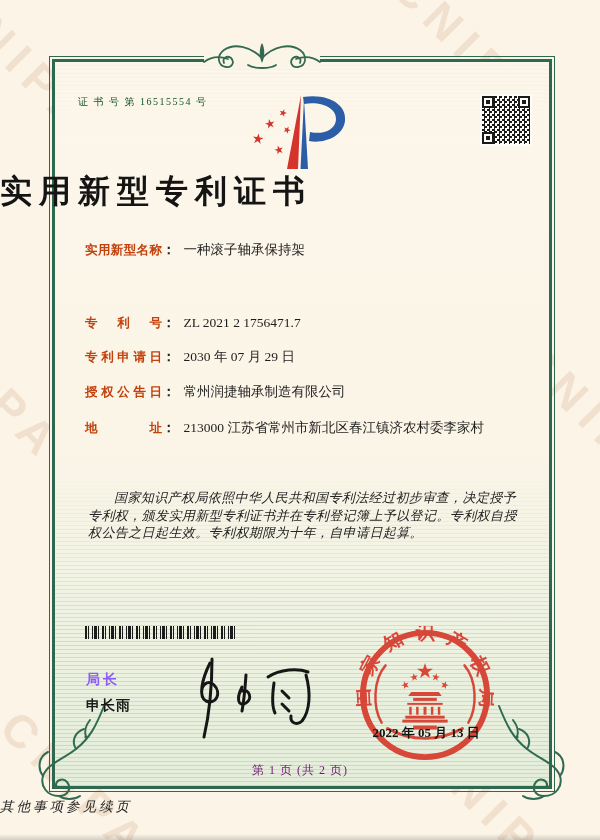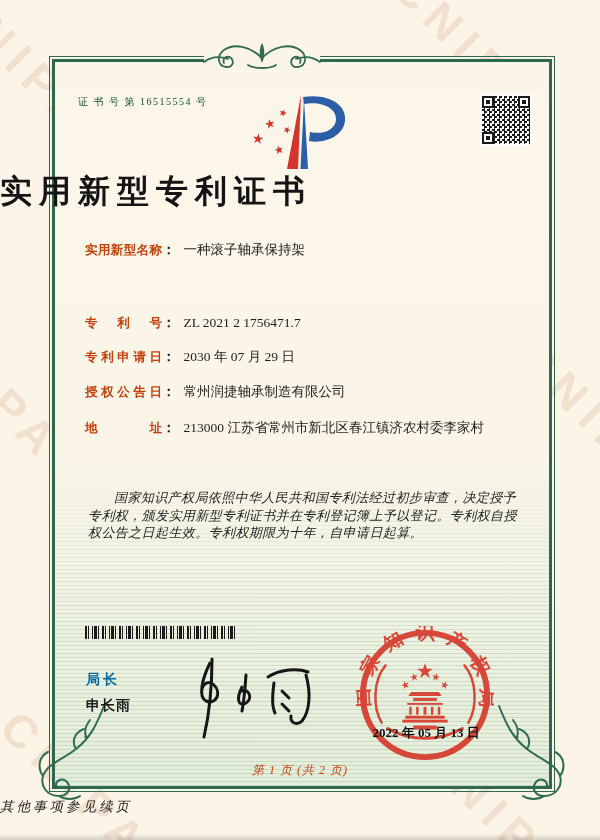--- a/index.html
+++ b/index.html
@@ -50,28 +50,28 @@
   .pair2{position:absolute;left:223px;top:0;}
   .pair2 .flabel{width:70px;}
   .paras{position:absolute;left:80px;top:481px;width:447px;
     font-style:italic;font-size:13px;line-height:17.6px;letter-spacing:0.4px;color:#222;}
   .paras p{margin:8px;text-indent:2em;}
   .barcode{position:absolute;left:85px;top:626px;width:153px;height:13px;background:
     repeating-linear-gradient(90deg,#1b1b1b 0 2px,transparent 2px 3px,#1b1b1b 3px 4px,
       transparent 4px 7px,#1b1b1b 7px 8px,transparent 8px 9px,#1b1b1b 9px 12px,
       transparent 12px 13px,#1b1b1b 13px 14px,transparent 14px 17px);}
   .director-title{position:absolute;left:86px;top:671px;font-family:"Liberation Sans","DejaVu Sans",sans-serif;
-    font-weight:bold;font-size:14px;letter-spacing:3px;color:#0369a1;}
+    font-weight:bold;font-size:14px;letter-spacing:3px;color:#8b5cf6;}
   .director-name{position:absolute;left:86px;top:697px;font-family:"Liberation Sans","DejaVu Sans",sans-serif;
     font-weight:bold;font-size:14px;letter-spacing:1px;color:#1a1a1a;}
   .signature{position:absolute;left:176px;top:653px;width:145px;height:90px;}
   .seal{position:absolute;left:356px;top:626px;width:138px;height:138px;opacity:0.92;}
   .seal-date{position:absolute;left:366px;top:724px;width:120px;text-align:center;
     font-size:13px;font-weight:600;color:#141414;white-space:nowrap;}
-  .page-no{position:absolute;left:0;top:762px;width:100%;text-align:center;font-size:12px;letter-spacing:1px;color:#c2410c;font-style:italic;}
+  .page-no{position:absolute;left:0;top:762px;width:100%;text-align:center;font-size:12px;letter-spacing:1px;color:#701a75;}
   .cont-note{position:absolute;left:0;top:798px;width:100%;
     font-style:italic;font-size:13.5px;letter-spacing:3px;color:#1f1f1f;}
   .scan-shadow{position:absolute;left:0;bottom:0;width:100%;height:6px;
     background:linear-gradient(180deg,transparent,rgba(70,70,70,0.22));z-index:5;}
 </style>
 </head>
 <body>
 
 <div>
   <span class="wm" style="left:-28px;top:-26px">CNIPA</span>

